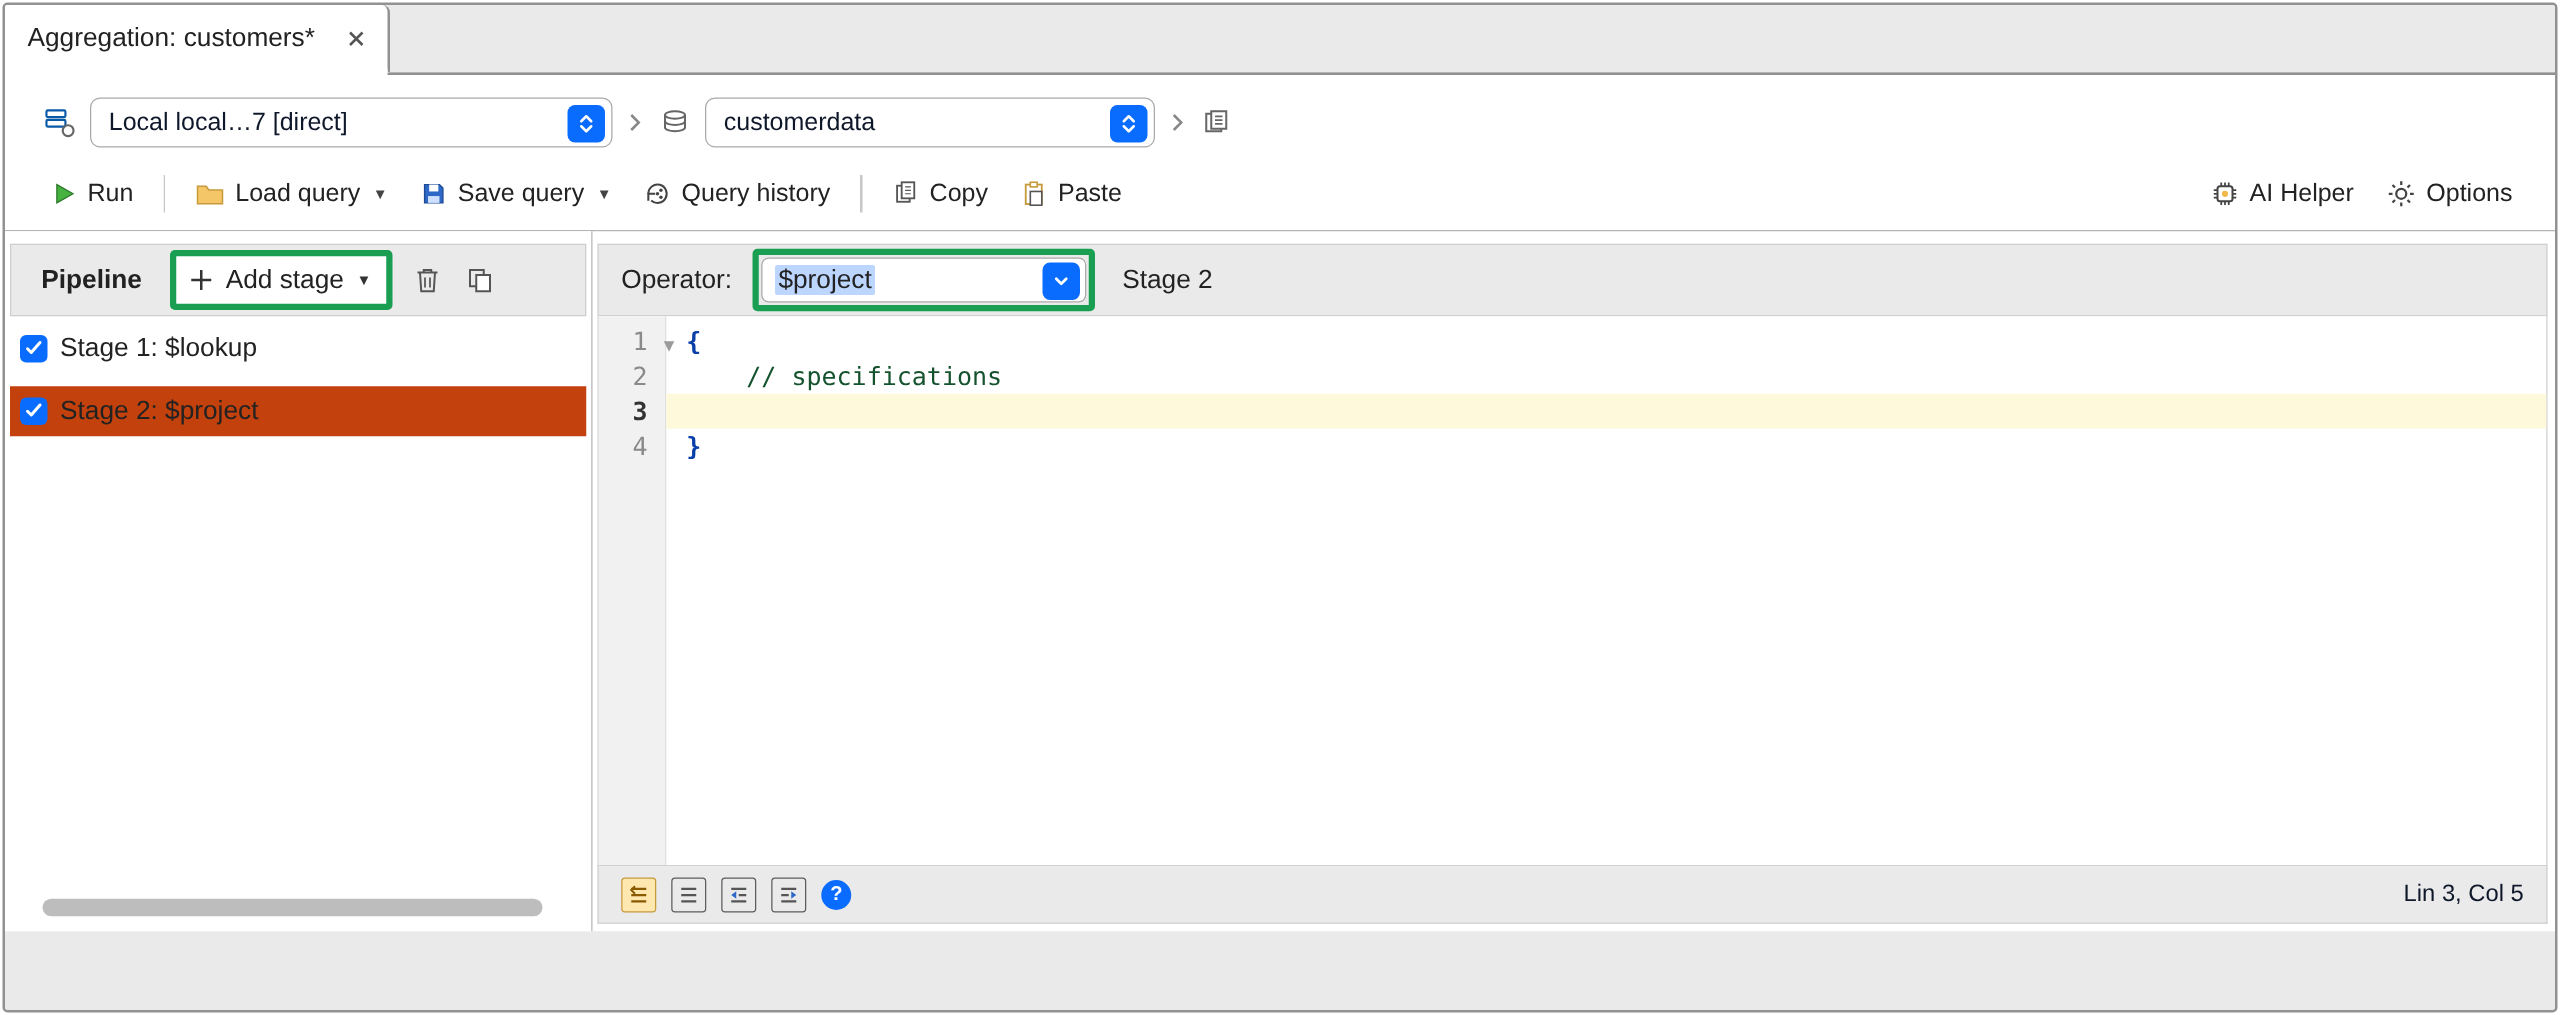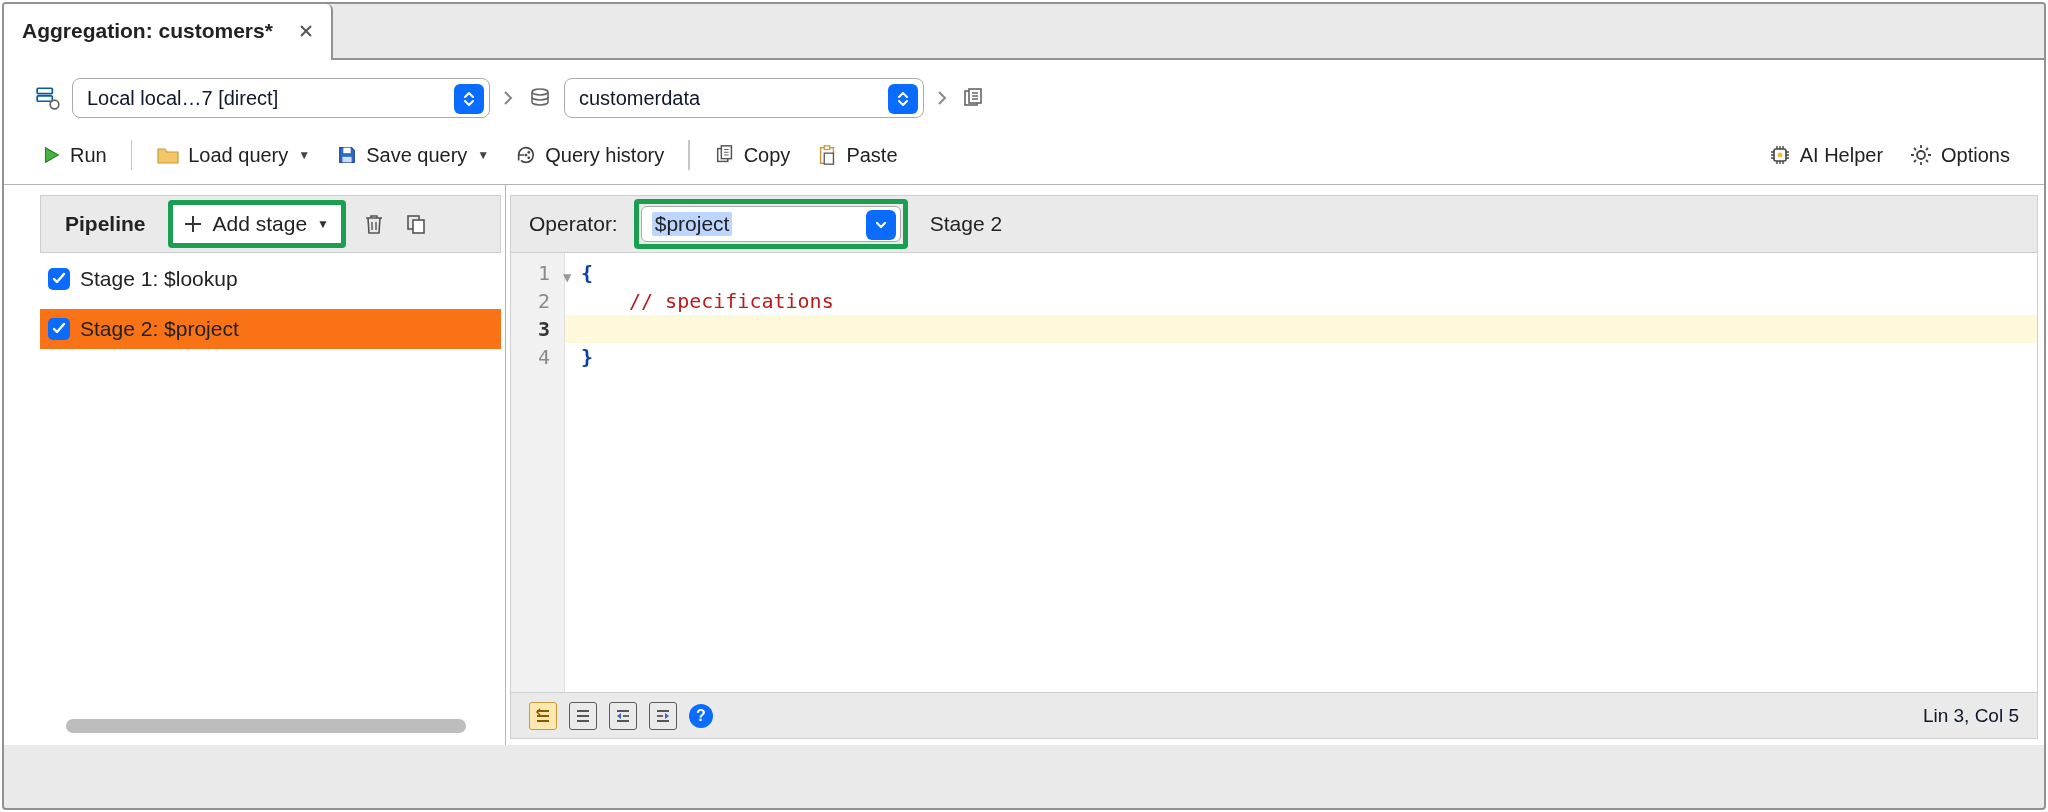--- a/index.html
+++ b/index.html
@@ -1,19 +1,19 @@
 <!DOCTYPE html>
 <html><head>
 <meta charset="utf-8">
 <style>
   * { box-sizing: border-box; }
   html, body { margin:0; padding:0; font-family: -apple-system, "Segoe UI", Arial, sans-serif; font-size:18px; color:#222; }
   .outer-border { border:2px solid #929292; border-radius:4px; width:2044px; height:808px; margin:2px; background:#eaeaea; position:relative; overflow:hidden;}
   
-  .tabrow { height:54px; position:relative; background:#eaeaea;font-weight:bold;}
+  .tabrow { height:54px; position:relative; background:#eaeaea;}
   .tab { position:absolute; left:0; top:0; height:54px; background:#fff; border:2px solid #929292; border-left:none; border-top:none; border-bottom:none; border-radius:0 6px 0 0; display:flex; align-items:center; padding:0 14px 0 18px; gap:22px;}
   .tab-title { font-size:21px; }
   .tab-close { width:22px; display:flex; align-items:center; justify-content:center; color:#555;}
   .tabrow .under { position:absolute; bottom:-2px; left:0; right:0; height:2px; background:#929292;}
   .tab .covers { position:absolute; bottom:-4px; left:0; right:0; height:6px; background:#fff;}
   
   .workspace { background:#fff; border-top:2px solid #929292; }
   
   .connbar { display:flex; align-items:center; gap:10px; padding:18px 24px 10px 30px;}
   .db-icon-box { width:28px; display:flex; align-items:center; justify-content:center;}
@@ -22,50 +22,50 @@
   .select-arrow svg { stroke:#fff; fill:#fff;}
   .chev-sep { color:#888; font-size:20px; padding:0 2px;}
   
   .toolbar { display:flex; align-items:center; padding:10px 24px 12px 26px; gap:6px; border-bottom:1.5px solid #b5b5b5;}
   .tbtn { display:flex; align-items:center; gap:8px; padding:4px 10px; border-radius:4px; font-size:20px; height:34px;}
   .tbtn .drop-tri { font-size:12px; color:#444; margin-left:2px;}
   .tool-sep { width:1.5px; height:30px; background:#c7c7c7; margin:0 8px;}
   .spacer { flex:1; }
   
   .panes { display:flex; height:560px; }
-  .sidebar { width:470px; border-right:1.5px solid #b5b5b5; display:flex; flex-direction:column; background:#fff; padding-top:6px;margin-left:32px;}
+  .sidebar { width:470px; border-right:1.5px solid #b5b5b5; display:flex; flex-direction:column; background:#fff; padding-top:6px;}
   .sidebar-head { display:flex; align-items:center; height:58px; border-bottom:1.5px solid #b5b5b5; padding-left:24px; gap:14px; background:#eaeaea; margin:4px 4px 0 4px; border:1px solid #cfcfcf;}
   .pipeline-title { font-size:21px; font-weight:700; margin-right:8px;}
   .addstage { position:relative; display:flex; align-items:center; gap:10px; border:5px solid #1a9e52; background:#fff; border-radius:4px; height:48px; padding:0 12px 0 10px; font-size:21px;}
   .addstage .drop-tri{font-size:12px; color:#333;}
   .icon-btn { width:28px; height:28px; display:flex; align-items:center; justify-content:center; color:#555;}
   .stage-list { padding:6px 4px; display:flex; flex-direction:column; gap:10px;}
   .stage-row { display:flex; align-items:center; gap:10px; height:40px; padding:0 8px; font-size:21px;}
-  .stage-row.selected { background:#f97316;}
+  .stage-row.selected { background:#c2410c;}
   .cbox { width:22px; height:22px; border-radius:5px; background:#0a6cff; display:flex; align-items:center; justify-content:center;}
   .cbox svg{stroke:#fff;}
   .sidebar-scroll { margin-top:auto; padding:6px 10px 12px 30px;}
   .hscroll { height:14px; background:#bdbdbd; border-radius:7px; width:400px;}
   
   .editor { flex:1; display:flex; flex-direction:column;}
   .editor-head { display:flex; align-items:center; height:58px; background:#eaeaea; border:1px solid #cfcfcf; margin:10px 6px 0 4px; padding-left:18px; gap:16px;}
   .op-label{font-size:21px;}
   .opselect-wrap { position:relative; border:5px solid #1a9e52; border-radius:4px; padding:2px;}
   .opselect { position:relative; width:260px; height:36px; background:#fff; border:1px solid #a9a9a9; border-radius:6px; display:flex; align-items:center; padding:0 44px 0 10px; font-size:21px;}
   .opselect .seltext { background:#bcd6ff; border-radius:2px; padding:0 3px;}
   .opselect .select-arrow{ right:4px; top:3px; height:30px; width:30px;}
   .stage-label{font-size:21px; font-weight:400; margin-left:6px;}
   .code-area { flex:1; display:flex; margin:0 6px 0 4px; border:1px solid #cfcfcf; border-top:none; background:#fff; font-family: Menlo, Consolas, monospace; font-size:20px;}
   .gutter { width:54px; background:#f1f1f1; border-right:1px solid #e0e0e0; color:#8a8a8a; text-align:right; padding:6px 14px 0 0; line-height:28px; position:relative;}
   .gutter .ln { height:28px;}
   .gutter .ln.bold{ font-weight:700; color:#333;}
   .fold { position:absolute; left:52px; top:10px; color:#9a9a9a; font-size:14px;}
   .codetext { flex:1; padding:6px 0 0 16px; line-height:28px; position:relative;}
   .codetext .brace{ color:#0a3ea8; font-weight:600;}
-  .codetext .comment{ color:#b91c1c;}
+  .codetext .comment{ color:#14532d;}
   .codetext .hl-line{ position:absolute; left:0; right:0; top:62px; height:28px; background:#fff9dc; z-index:0;}
   .codetext .row{ position:relative; z-index:1; height:28px;}
   .editor-status { display:flex; align-items:center; height:46px; background:#eaeaea; border:1px solid #cfcfcf; border-top:none; margin:0 6px 6px 4px; padding:0 18px; gap:12px;}
   .status-icn { width:28px; height:28px; border:1.5px solid #5c5c5c; border-radius:3px; display:flex; align-items:center; justify-content:center;}
   .status-icn.first{ background:#ffe7b0; border-color:#c79a3a;}
   .help-dot{ width:24px; height:24px; background:#0a6cff; color:#fff; border-radius:50%; display:flex; align-items:center; justify-content:center; font-weight:700; font-size:16px;}
   .status-right{ margin-left:auto; color:#0f172a; font-size:19px;}
   svg { display:block; }
 </style>
 </head>

